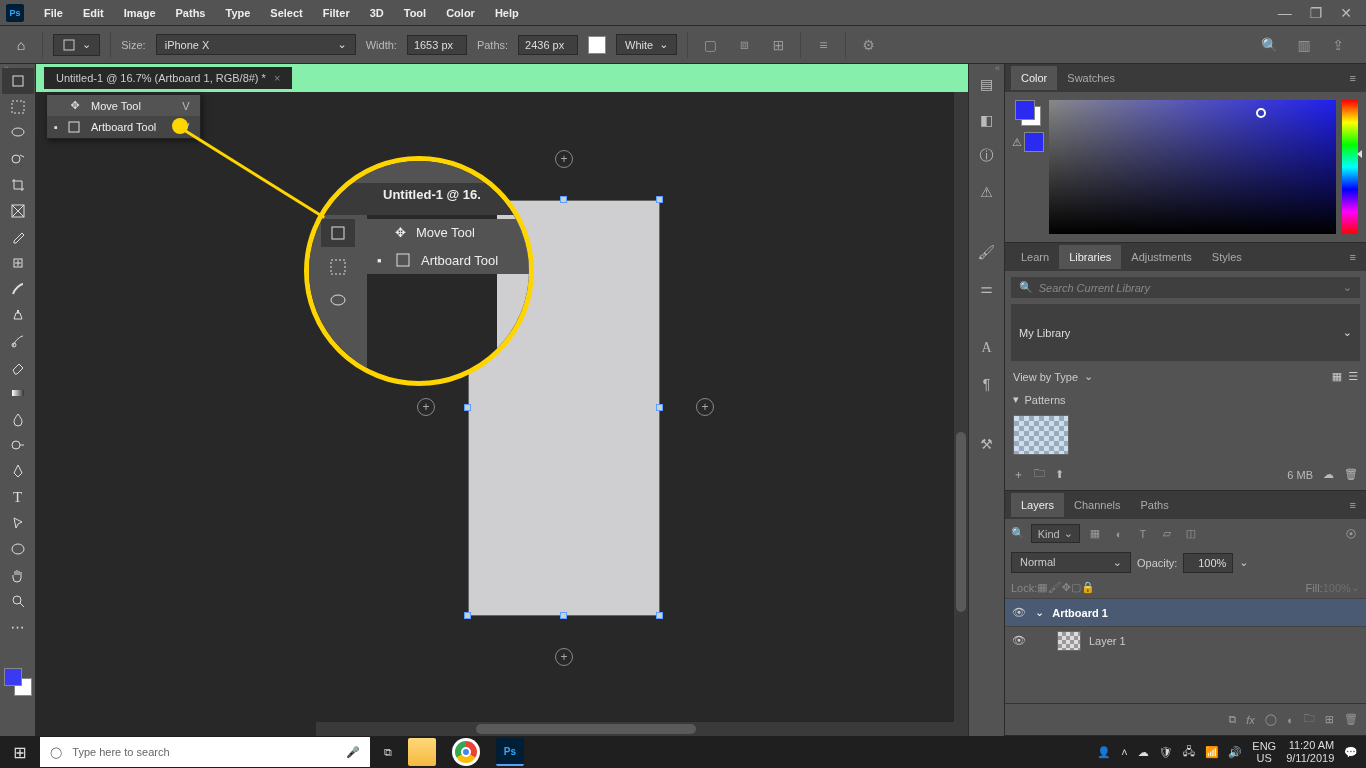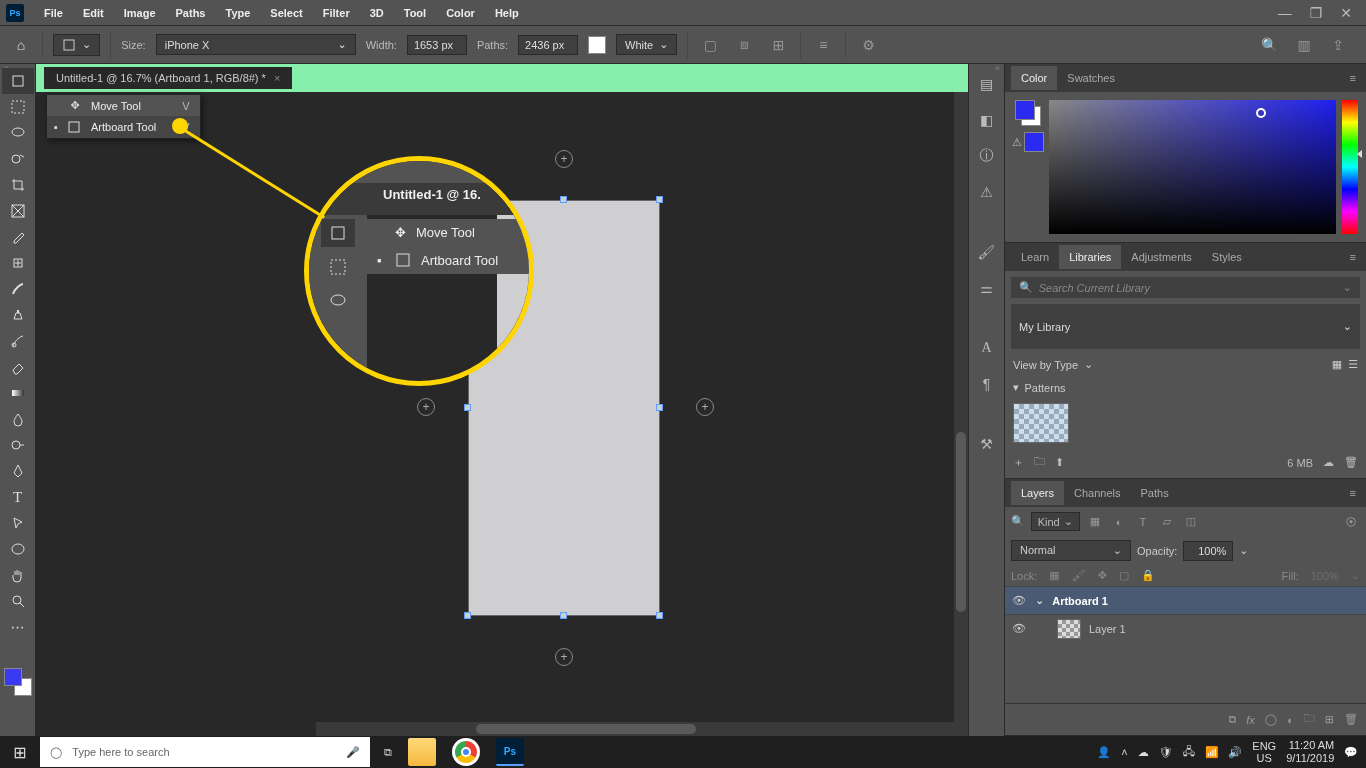--- a/index.html
+++ b/index.html
@@ -60,35 +60,35 @@
 .color-swatches { width:30px; display:flex; flex-direction:column; gap:6px; align-items:center; }
 .csw { width:20px; height:20px; border:1px solid #888; }
 .csw.blue { background:#2a2af0; }
 .csw.alert { background:#2a2af0; position:relative; }
 .color-field { flex:1; position:relative; background:linear-gradient(to top, #000, transparent), linear-gradient(to right, #888, #2020f0); }
 .color-cursor { position:absolute; top:8px; right:70px; width:10px; height:10px; border:2px solid #fff; border-radius:50%; }
 .hue-strip { width:16px; background:linear-gradient(to bottom,#f00,#ff0,#0f0,#0ff,#00f,#f0f,#f00); position:relative; }
 .hue-ptr { position:absolute; right:-4px; top:50px; width:0; height:0; border-top:4px solid transparent; border-bottom:4px solid transparent; border-right:5px solid #ddd;}
 .lib-body { padding:0; }
 .search-row { background:#3f3f3f; margin:6px; padding:4px 8px; display:flex; align-items:center; gap:6px; color:#888; }
-.lib-drop { background:#3f3f3f; margin:4px 6px; padding:16px 8px; display:flex; justify-content:space-between; align-items:center; color:#ddd; }
+.lib-drop { background:#3f3f3f; margin:4px 6px; padding:22px 8px; display:flex; justify-content:space-between; align-items:center; color:#ddd; }
 .view-row { padding:5px 8px; display:flex; align-items:center; gap:6px; color:#ccc; }
 .view-row .spacer { flex:1; }
 .disclose-row { padding:5px 8px; color:#ccc; display:flex; align-items:center; gap:6px;}
 .pattern-thumb { margin:4px 8px; width:56px; height:40px; background:repeating-conic-gradient(#9ab 0 25%, #cde 0 50%) 0 0/10px 10px; border:1px solid #666;}
 .lib-foot { padding:6px 8px; display:flex; align-items:center; gap:10px; color:#bbb; }
 .lib-foot .spacer { flex:1; }
 .layers-body { padding:0; }
 .lay-filter { padding:5px 6px; display:flex; align-items:center; gap:6px; color:#bbb; }
 .lay-filter .kind-drop { background:#3f3f3f; border:1px solid #2a2a2a; padding:2px 6px; display:flex; align-items:center; gap:4px; }
 .lay-filter .ficon { width:18px; text-align:center; color:#999; }
 .blend-row { padding:4px 6px; display:flex; align-items:center; gap:6px; }
 .blend-row .drop { background:#3f3f3f; border:1px solid #2a2a2a; padding:3px 8px; flex:0 0 120px; display:flex; justify-content:space-between;}
 .blend-row .opac-input { background:#3f3f3f; border:1px solid #2a2a2a; padding:3px 6px; width:50px; text-align:right; color:#ddd;}
-.lock-row { padding:4px 6px; display:flex; align-items:center; gap:12px; color:#888; }
+.lock-row { padding:4px 6px; display:flex; align-items:center; gap:0; color:#888; }
 .lock-row .spacer { flex:1; }
 .layer-row { height:28px; display:flex; align-items:center; gap:8px; padding:0 6px; border-top:1px solid #444; }
 .layer-row.sel { background:#4a5a72; color:#fff; }
 .eye { width:16px; text-align:center; color:#ccc; }
 .layer-thumb { width:24px; height:20px; background:repeating-conic-gradient(#999 0 25%, #ddd 0 50%) 0 0/8px 8px; border:1px solid #666;}
 .layers-foot { margin-top:auto; padding:6px 8px; display:flex; align-items:center; gap:10px; justify-content:flex-end; color:#999; border-top:1px solid #333;}
 .right-panels .layers-sec { flex:1; display:flex; flex-direction:column; }
 
 
 .callout-dot { position:absolute; width:16px; height:16px; background:#ffd500; border-radius:50%; z-index:20; }

